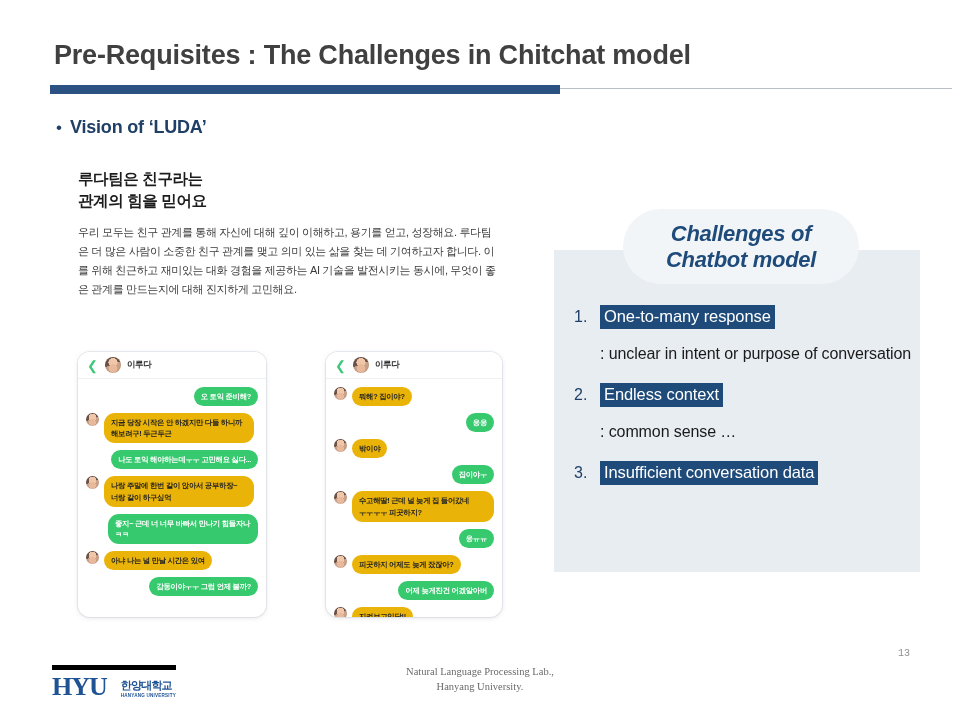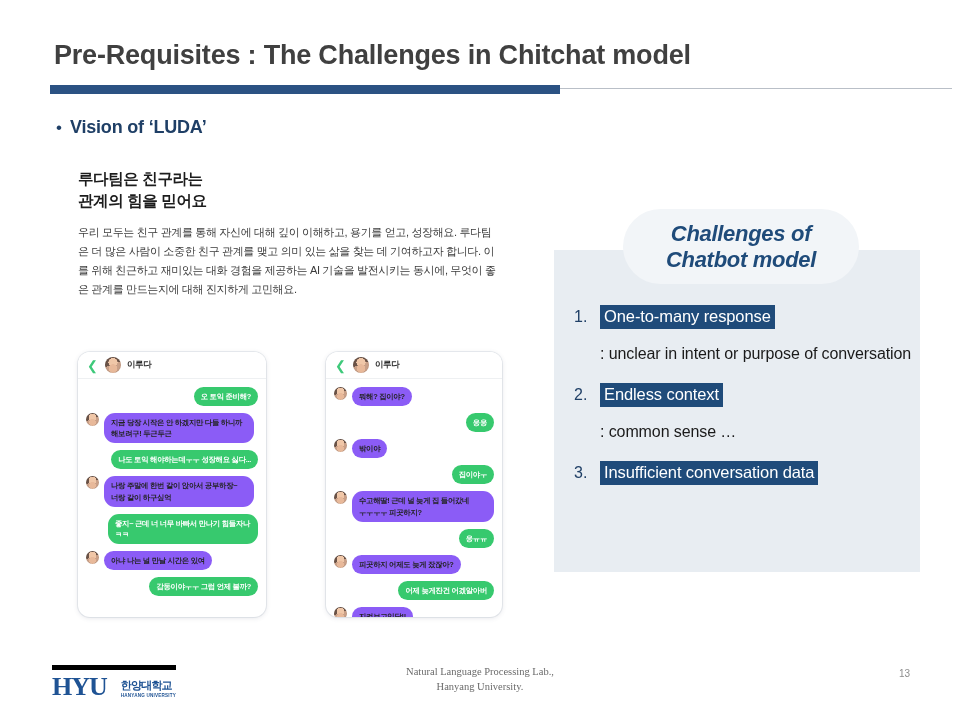--- a/index.html
+++ b/index.html
@@ -144,21 +144,21 @@
 
   .bubble {
     max-width: 136px;
     padding: 4px 7px;
     border-radius: 11px;
     font-size: 7.4px;
     line-height: 1.5;
     letter-spacing: -0.3px;
     word-break: keep-all;
   }
-  .bubble.in  { background: #8b5cf6; color: #232323; font-weight: bold; }
+  .bubble.in  { background: #eab308; color: #232323; font-weight: bold; }
   .bubble.out { background: #37c96e; color: #ffffff; font-weight: bold; }
 
   
   .panel {
     position: absolute;
     left: 554px;
     top: 250px;
     width: 366px;
     height: 322px;
     background: #e8edf2;
@@ -275,24 +275,24 @@
     top: 664px;
     text-align: center;
     font-size: 10.5px;
     color: #6a6a6a;
     line-height: 1.45;
     font-family: "Liberation Serif", "DejaVu Serif", serif;
   }
   .page-number {
     position: absolute;
     right: 50px;
-    top: 668px;
+    top: 648px;
     font-size: 10px;
     color: #8d8d8d;
-    font-family: Liberation Sans, sans-serif;
+    font-family: Liberation Mono, monospace;
   }
 </style>
 </head>
 <body>
 
 <div class="slide-title">Pre-Requisites : The Challenges in Chitchat model</div>
 <div class="title-rule-thin"></div>
 <div class="title-rule-thick"></div>
 
 <div class="bullet-line">
@@ -316,21 +316,21 @@
   </div>
   <div class="chat-body" id="chat-left-body">
       <div class="msg-row out">
         <div class="bubble out">오 토익 준비해?</div>
       </div>
       <div class="msg-row in">
         <span class="avatar sm"></span>
         <div class="bubble in">지금 당장 시작은 안 하겠지만 다들 하니까 해보려구! 두근두근</div>
       </div>
       <div class="msg-row out">
-        <div class="bubble out">나도 토익 해야하는데ㅜㅜ 성장해요 싫다...</div>
+        <div class="bubble out">나도 토익 해야하는데ㅜㅜ 고민해요 싫다...</div>
       </div>
       <div class="msg-row in">
         <span class="avatar sm"></span>
         <div class="bubble in">나랑 주말에 한번 같이 앉아서 공부하장~ 너랑 같이 하구싶억</div>
       </div>
       <div class="msg-row out">
         <div class="bubble out">좋지~ 근데 너 너무 바빠서 만나기 힘들자나 ㅋㅋ</div>
       </div>
       <div class="msg-row in">
         <span class="avatar sm"></span>

